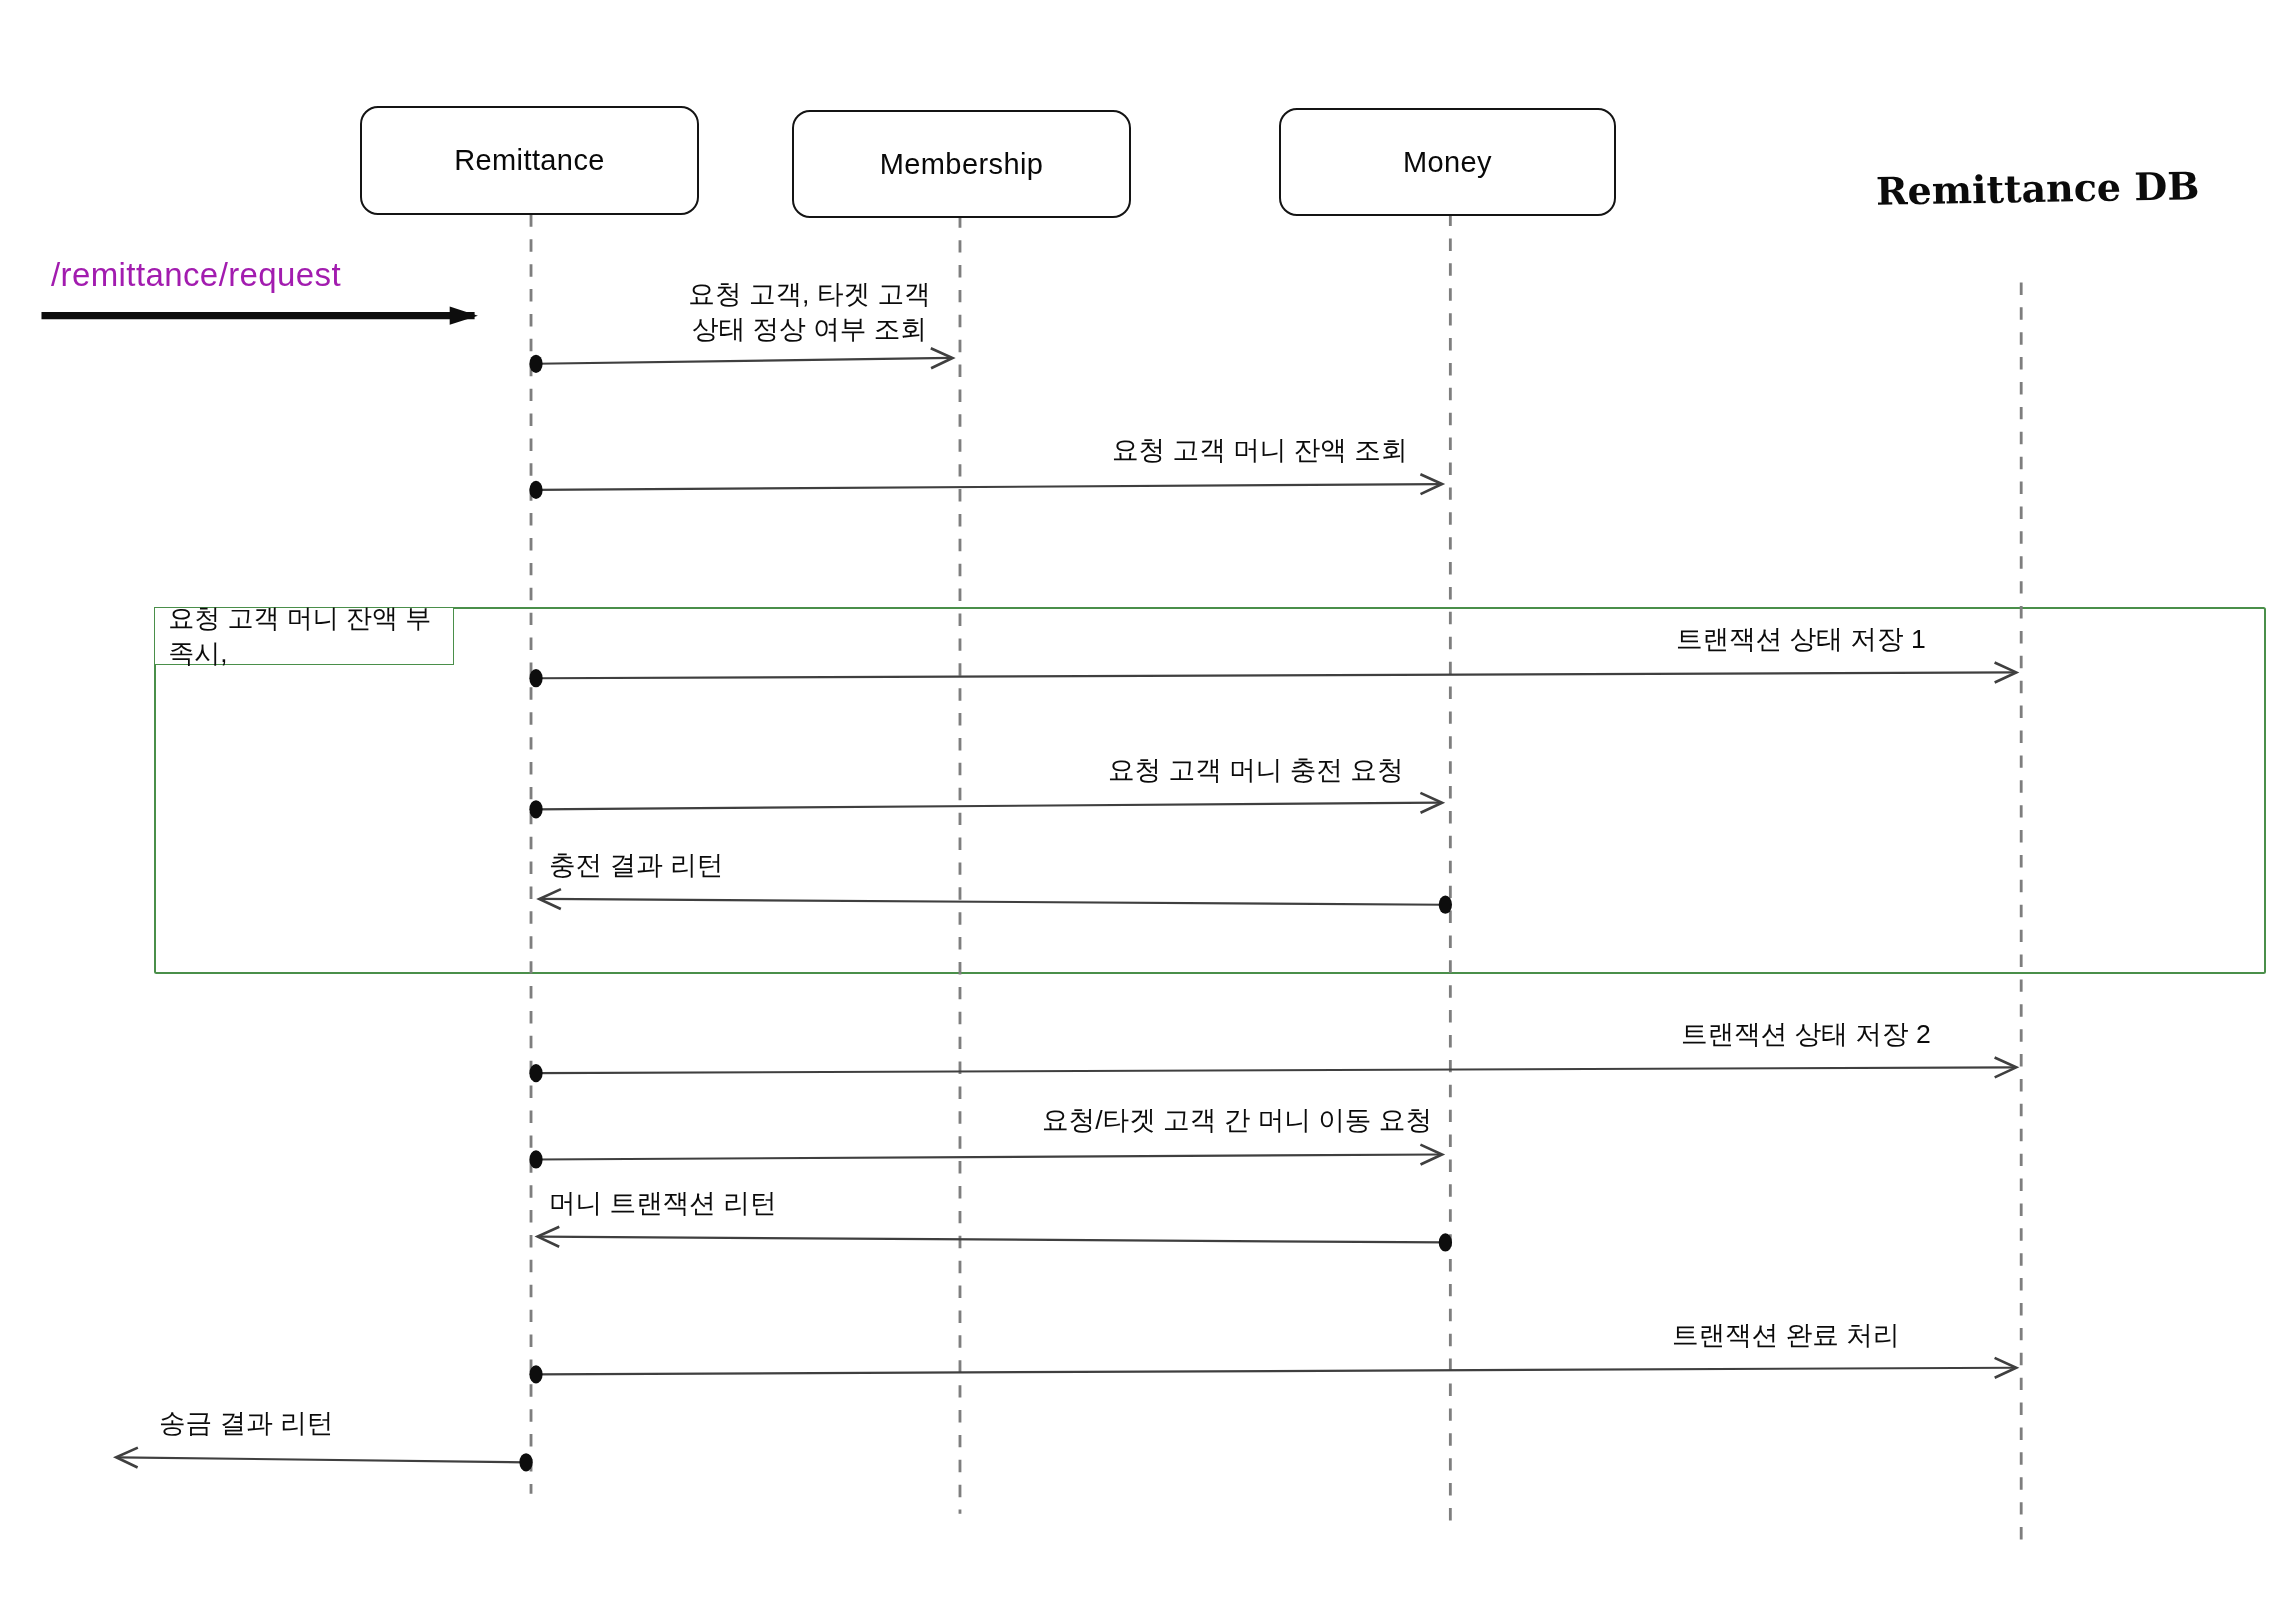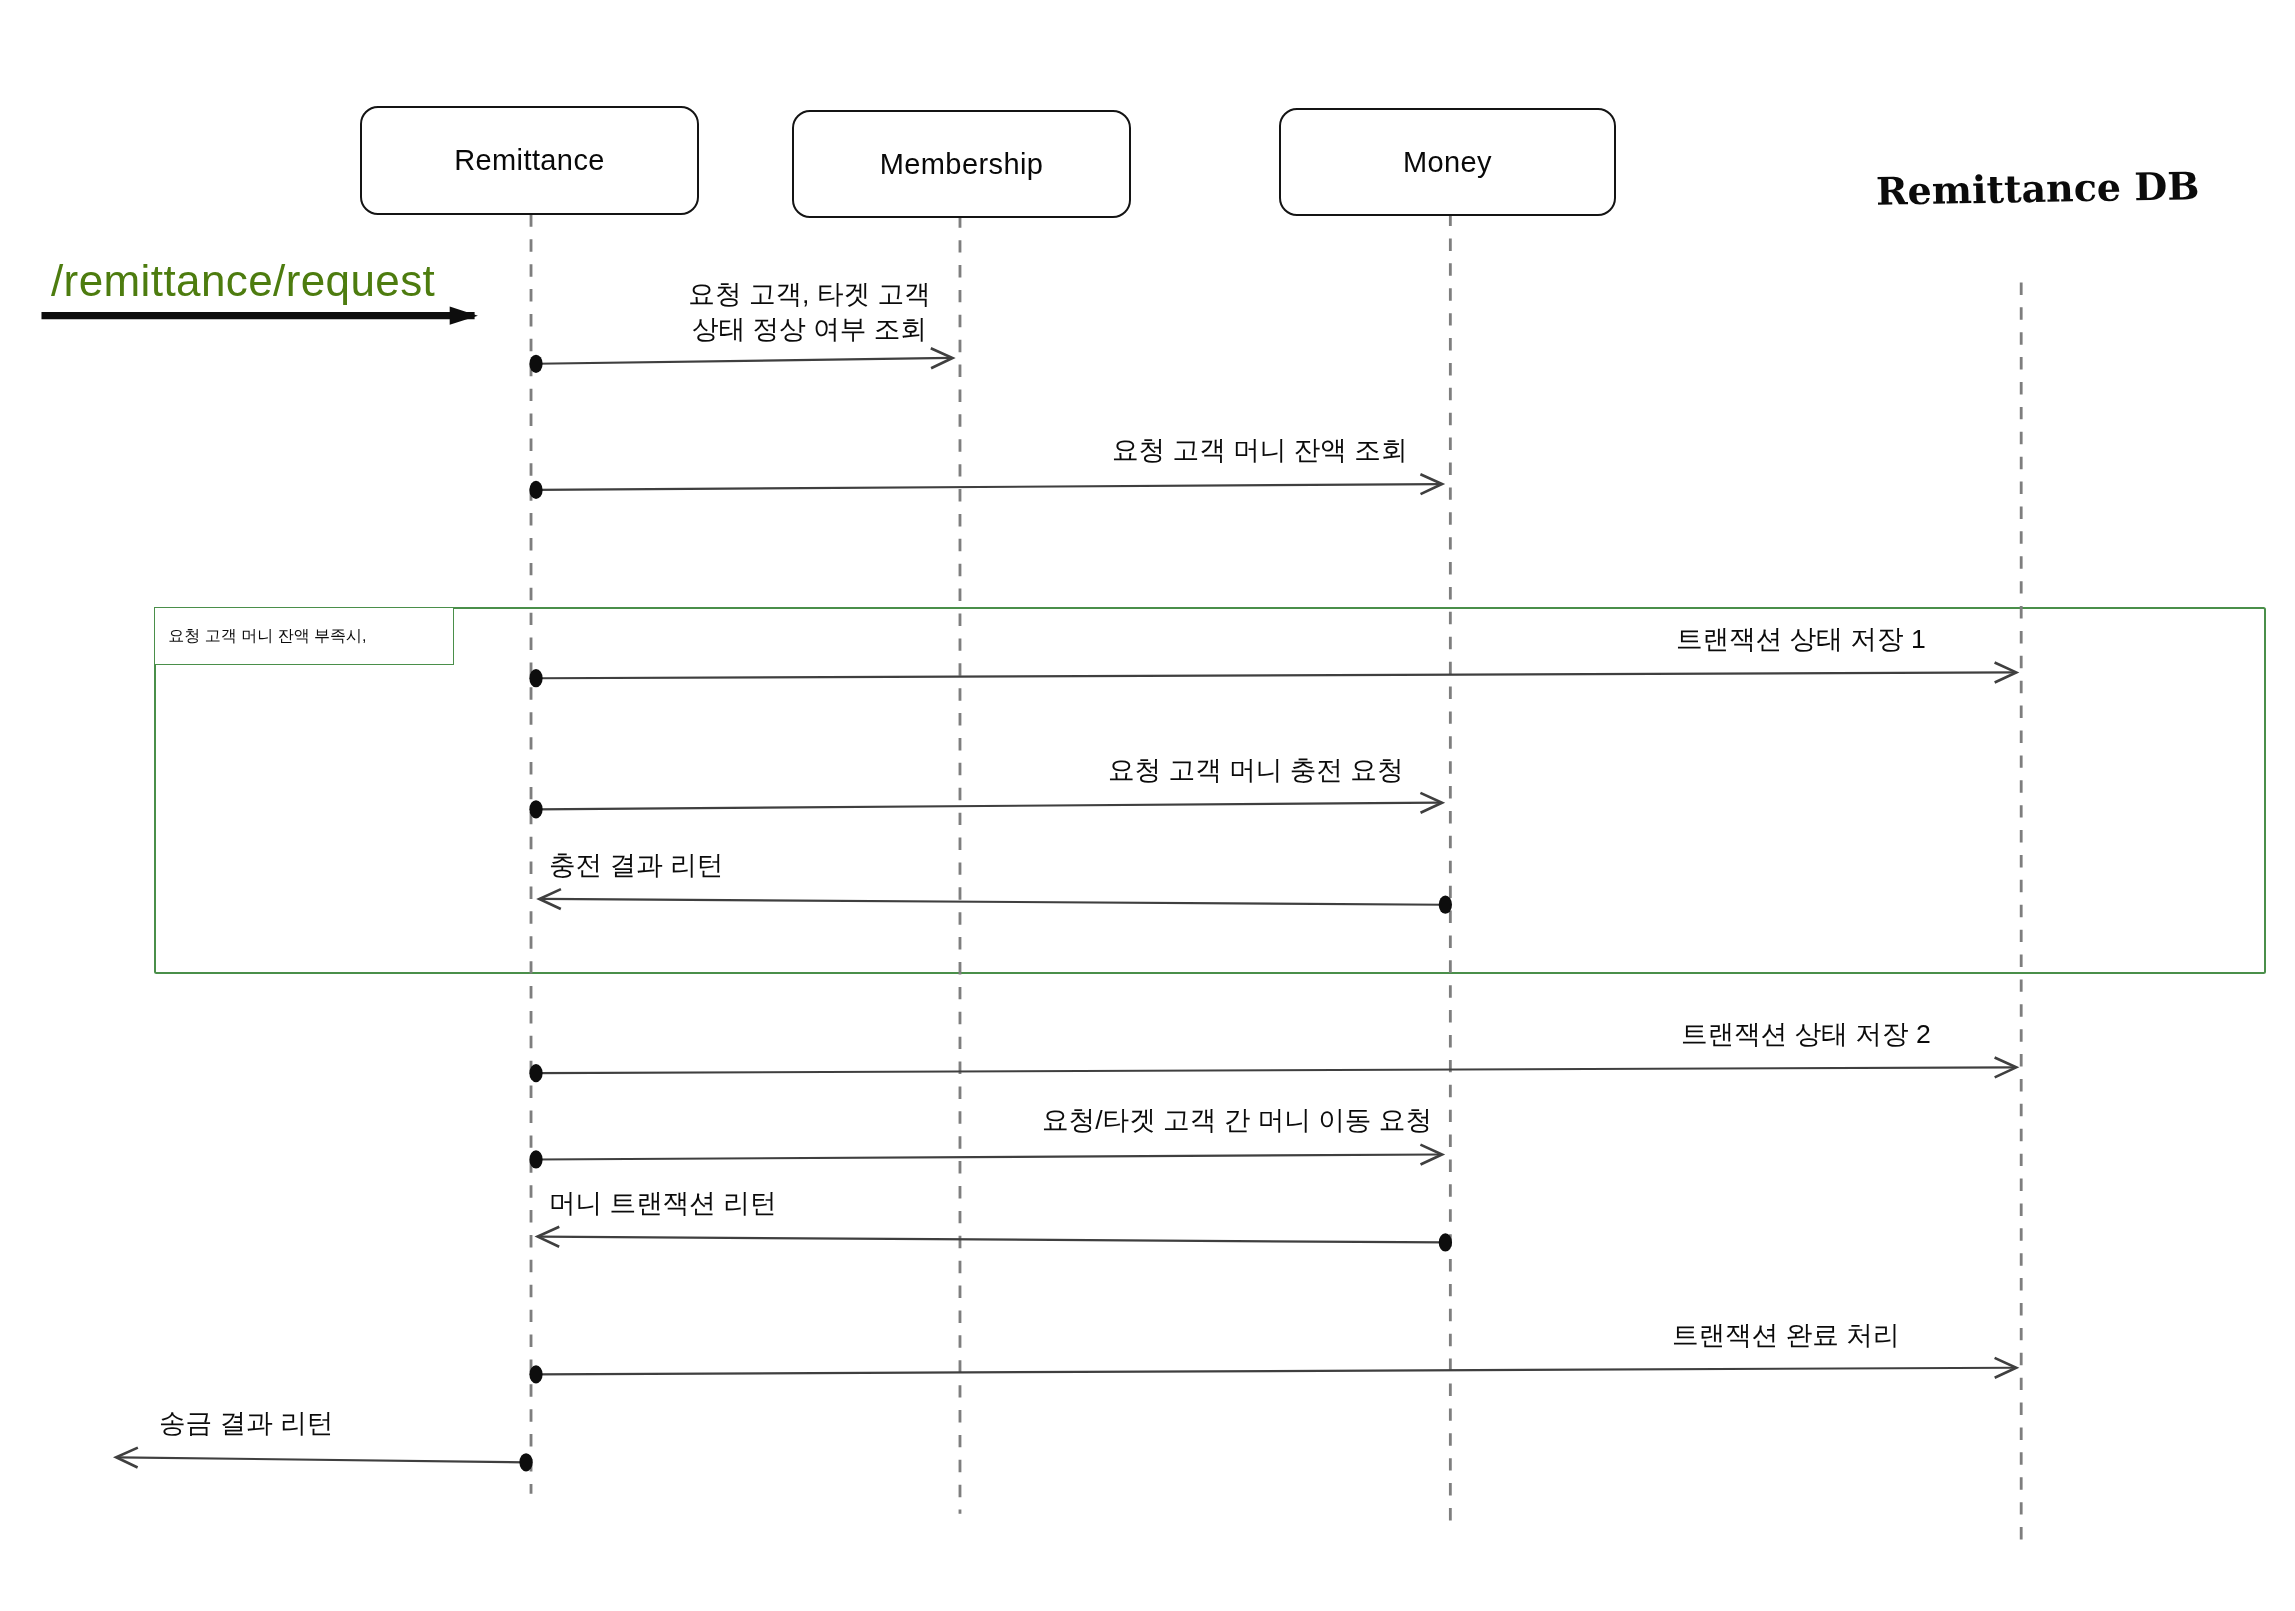--- a/index.html
+++ b/index.html
@@ -24,34 +24,34 @@
     font-family:"DejaVu Serif","Liberation Serif",serif;
     white-space:nowrap;transform:rotate(-1deg);
   }
   .frame{
     position:absolute;z-index:1;
     border:2.5px solid #4a8f4a;border-radius:2.5px;background:transparent;
   }
   .frame-label{
     position:absolute;z-index:3;
     background:#ffffff;border:1.7px solid #4a8f4a;
-    font-size:16px;color:#0b0b0b;
+    font-size:26px;color:#0b0b0b;
     display:flex;align-items:center;padding-left:13.3px;box-sizing:border-box;
   }
   .msg{
     position:absolute;z-index:3;
     font-size:26.6px;color:#0b0b0b;
     white-space:pre-line;line-height:35px;
   }
   .msg.center{text-align:center;}
   .msg.right{text-align:left;}
   .msg.left{text-align:left;}
   .entry-label{
     position:absolute;z-index:3;
-    font-size:44px;color:#4d7c0f;letter-spacing:0.4px;
+    font-size:33px;color:#a21caf;letter-spacing:0.4px;
   }
 </style>
 </head>
 <body>
 
 <div id="canvas">
 
   <svg id="wires" width="2295" height="1612" viewBox="0 0 2766 1942">
     <defs>
       <marker id="mOpen" markerUnits="userSpaceOnUse" markerWidth="44" markerHeight="44" refX="27" refY="15" orient="auto">

